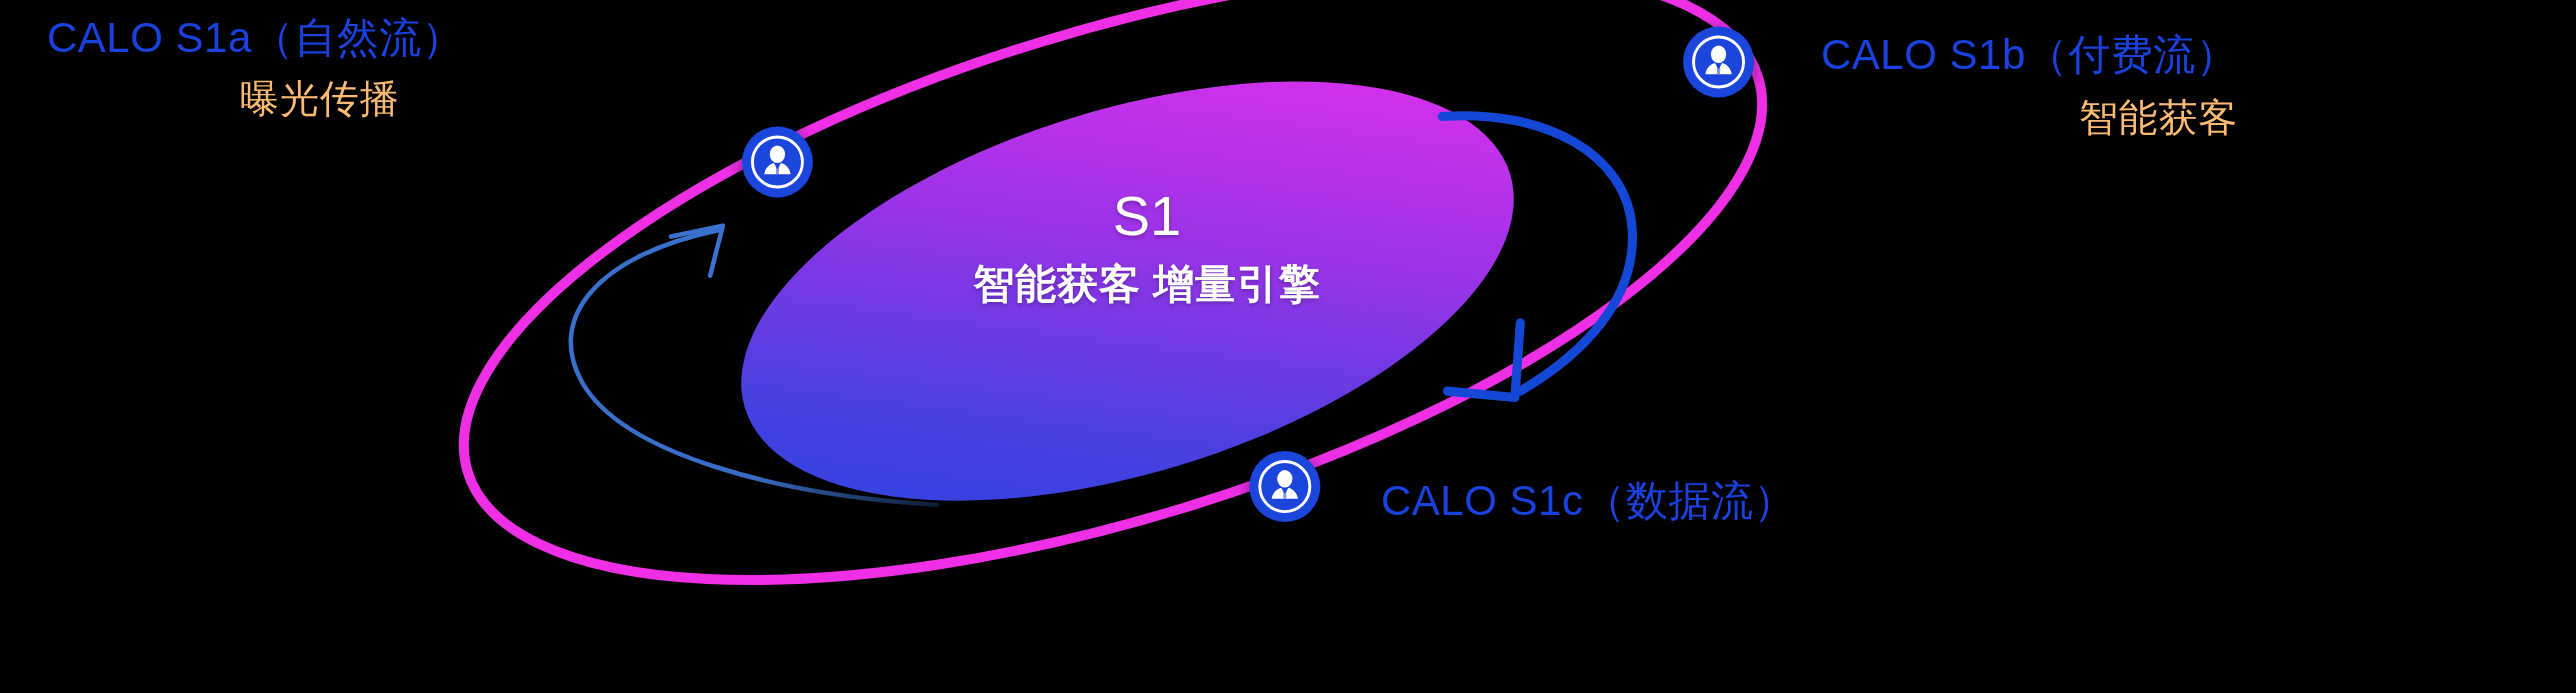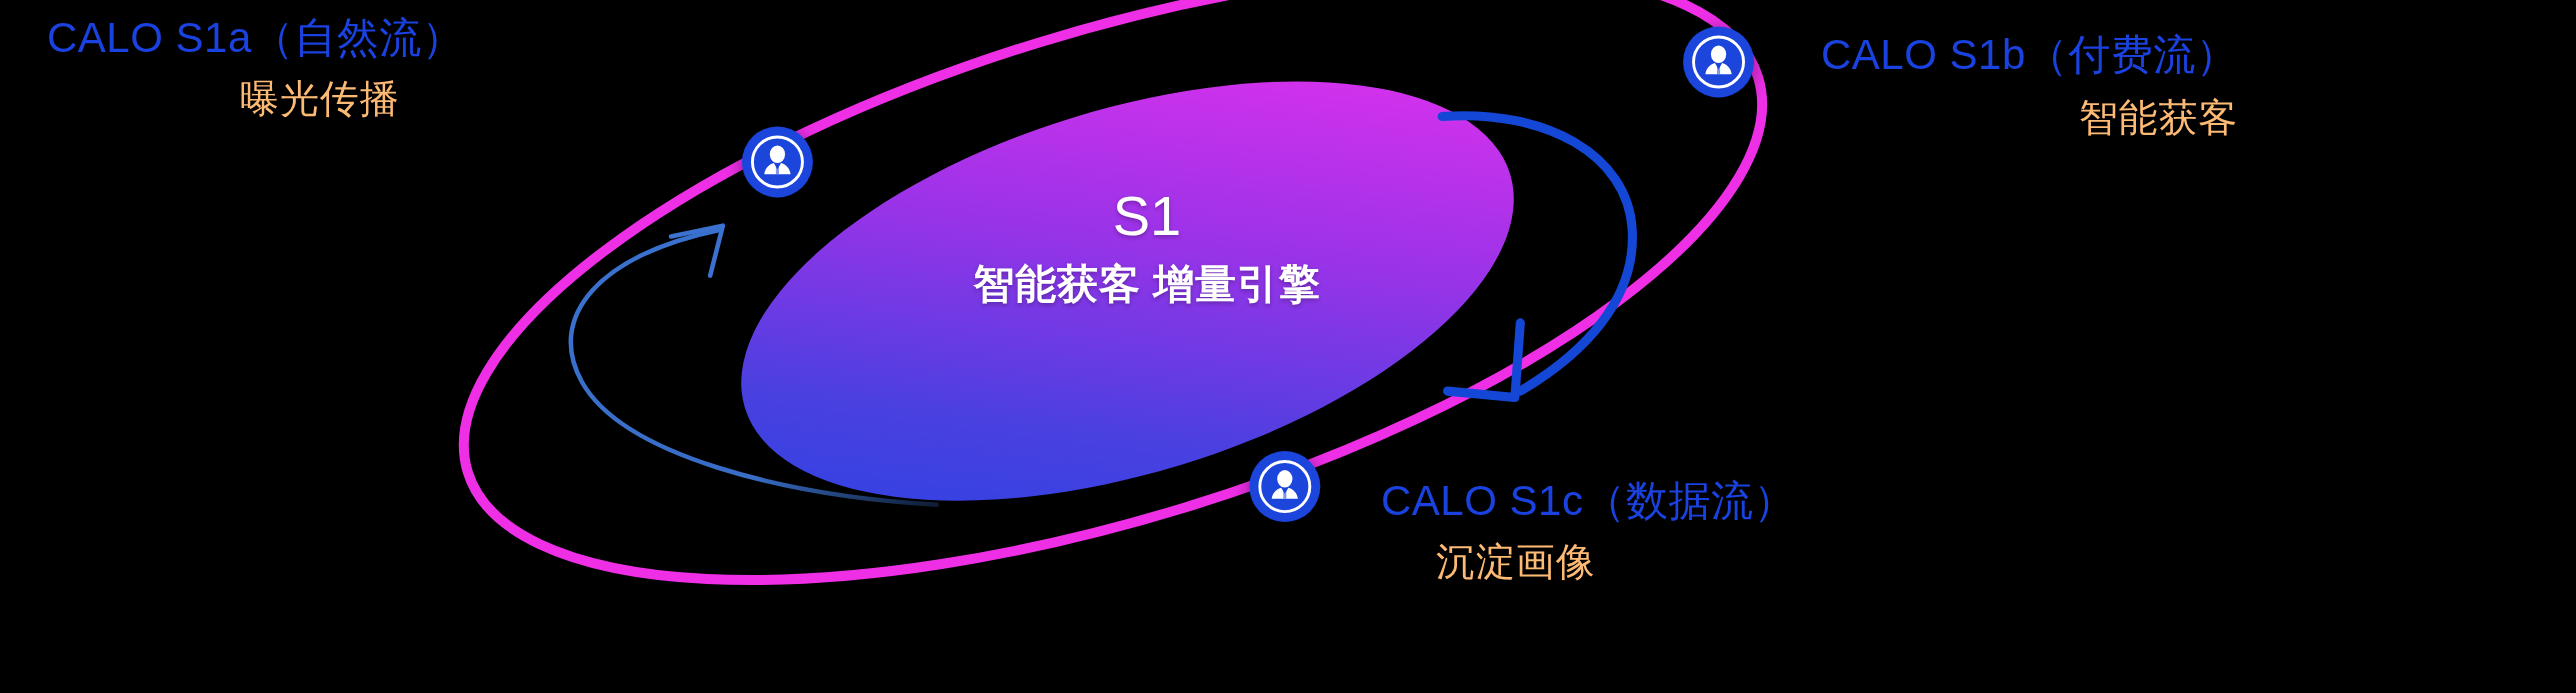--- a/index.html
+++ b/index.html
@@ -160,17 +160,16 @@
     <div class="label-sub">曝光传播</div>
   </div>
 
   <div id="label-s1b" class="label-group">
     <div class="label-title">CALO S1b（付费流）</div>
     <div class="label-sub">智能获客</div>
   </div>
 
   <div id="label-s1c" class="label-group">
     <div class="label-title">CALO S1c（数据流）</div>
-    <div class="label-sub">沉淀画像</div>
   </div>
 
 </div>
 
 
 </body></html>

